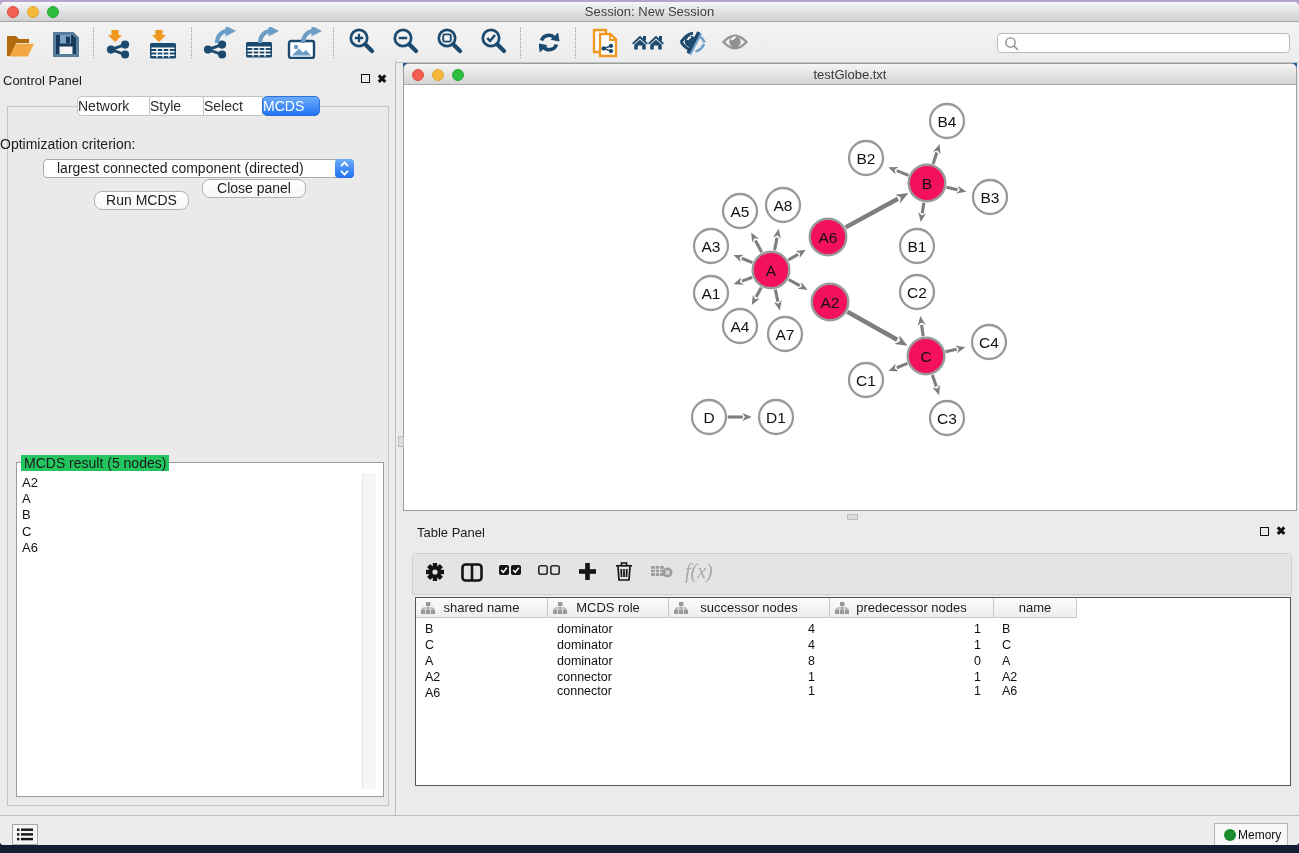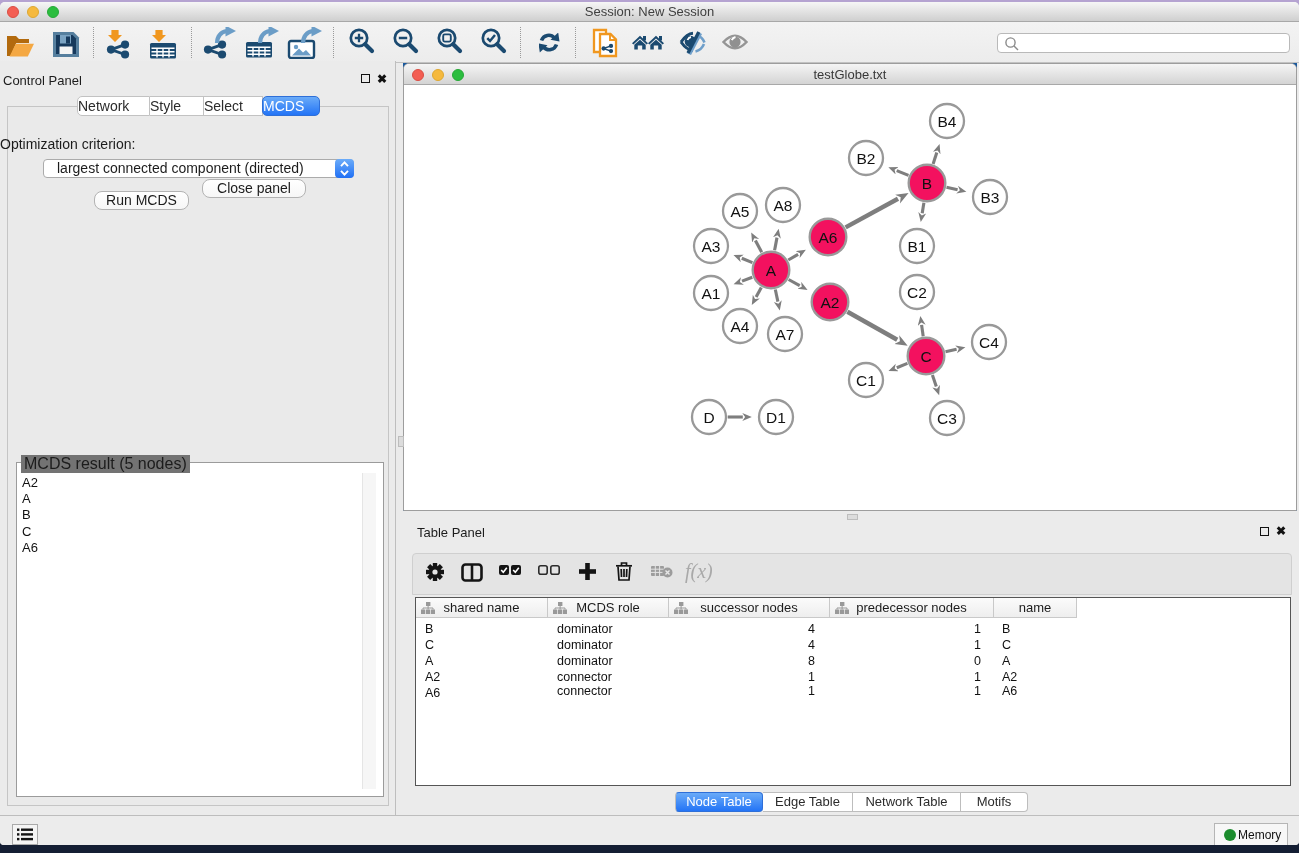--- a/index.html
+++ b/index.html
@@ -25,21 +25,21 @@
 #cpbox{position:absolute;left:7px;top:45px;width:382px;height:700px;border:1px solid #c5c5c5;background:#eaeaea}
 #tabs{position:absolute;left:77px;top:35px;height:20px;display:flex;z-index:5}
 .tab{height:20px;line-height:19px;font-size:14px;color:#2b2b2b;text-align:left;background:#fff;border:1px solid #c2c2c2;border-left:none}
 .tab:first-child{border-left:1px solid #c2c2c2;border-radius:5px 0 0 5px}
 .tabsel{background:linear-gradient(#6aabf8,#2374f6);color:#fff;border-radius:5px;border:1px solid #2e6fd8;margin:0 -1px;z-index:6}
 #optlabel{position:absolute;left:0;width:396px;top:75px;text-align:left;font-size:14px;color:#1c1c1c}
 #combo{position:absolute;left:43px;top:98px;width:311px;height:19px;background:#fff;border:1px solid #ababab;border-radius:4px;font-size:14px;color:#1c1c1c;line-height:17px;padding-left:13px}
 #combostep{position:absolute;right:-1px;top:-1px;width:19px;height:19px;border-radius:4px;background:linear-gradient(#6cacf9,#2070f5)}
 .btn{position:absolute;height:19px;background:linear-gradient(#ffffff,#f6f6f6);border:1px solid #b3b3b3;border-radius:8px;font-size:14px;color:#1c1c1c;text-align:center;line-height:17px}
 #fieldset{position:absolute;left:16px;top:401px;width:368px;height:335px;border:1px solid #9b9b9b;background:#fff}
-#legend{position:absolute;left:4px;top:-8px;background:#737373;font-size:16px;color:#1c1c1c;padding:0 3px}
+#legend{position:absolute;left:4px;top:-8px;background:#22c55e;font-size:14px;color:#1c1c1c;padding:0 3px}
 #mcdslist{position:absolute;left:1px;top:12px;font-size:13px;color:#111;line-height:16.2px}
 #scrolltrack{position:absolute;right:7px;top:10px;width:14px;height:316px;background:#f6f6f6;border-left:1px solid #e5e5e5}
 
 #mdiback{position:absolute;left:403px;top:61px;width:894px;height:448px;background:#1b5a9e}
 #netwin{position:absolute;left:403px;top:61px;width:894px;height:448px;border-radius:6px 6px 0 0;overflow:hidden;border:1px solid #9d9d9d;background:#fff}
 #nettitle{position:absolute;left:0;top:0;width:100%;height:21px;background:linear-gradient(#f5f5f5,#d4d4d4);border-bottom:1px solid #a8a8a8}
 #nettitle .title{position:absolute;left:0;right:0;top:3px;text-align:center;font-size:13px;color:#383838}
 #canvas{position:absolute;left:0;top:22px;width:100%;height:426px;background:#fff}
 
 #tpanel{position:absolute;left:397px;top:517px;width:902px;height:297px;background:#ebebeb}
@@ -512,26 +512,20 @@
         <div class="td" style="left:141px;top:71px">connector</div>
         <div class="td" style="left:330px;top:71px;width:69px;text-align:right">1</div>
         <div class="td" style="left:490px;top:71px;width:75px;text-align:right">1</div>
         <div class="td" style="left:586px;top:71px">A2</div>
         <div class="td" style="left:9px;top:87px">A6</div>
         <div class="td" style="left:141px;top:85px">connector</div>
         <div class="td" style="left:330px;top:85px;width:69px;text-align:right">1</div>
         <div class="td" style="left:490px;top:85px;width:75px;text-align:right">1</div>
         <div class="td" style="left:586px;top:85px">A6</div>
       </div>
-    <div id="btabs">
-      <div class="btab btabsel" style="width:88px">Node Table</div>
-      <div class="btab" style="width:90px">Edge Table</div>
-      <div class="btab" style="width:108px">Network Table</div>
-      <div class="btab" style="width:67px">Motifs</div>
-    </div>
   </div>
   <div style="position:absolute;left:397.5px;top:434px;width:6px;height:11px;background:#dcdcdc;border:1px solid #bdbdbd"></div>
     <div style="position:absolute;left:847px;top:511.5px;width:11px;height:6px;background:#dcdcdc;border:1px solid #bdbdbd"></div>
     <div id="statusbar">
     <div id="listbtn">
         <svg width="16" height="13" style="position:absolute;left:4px;top:3px" viewBox="0 0 16 13">
           <g fill="#141414">
             <rect x="0" y="0.5" width="2.4" height="2.4"></rect>
             <rect x="4" y="0.5" width="12" height="2.4"></rect>
             <rect x="0" y="5.2" width="2.4" height="2.4"></rect>

